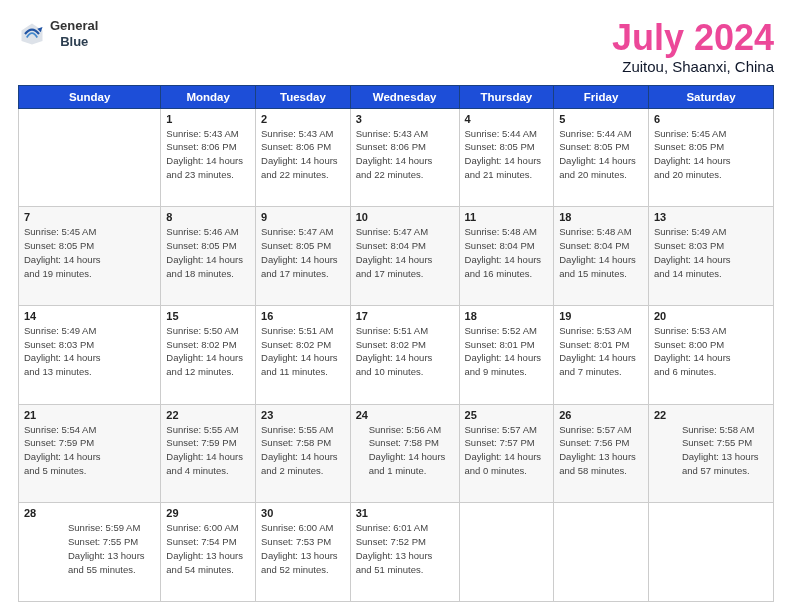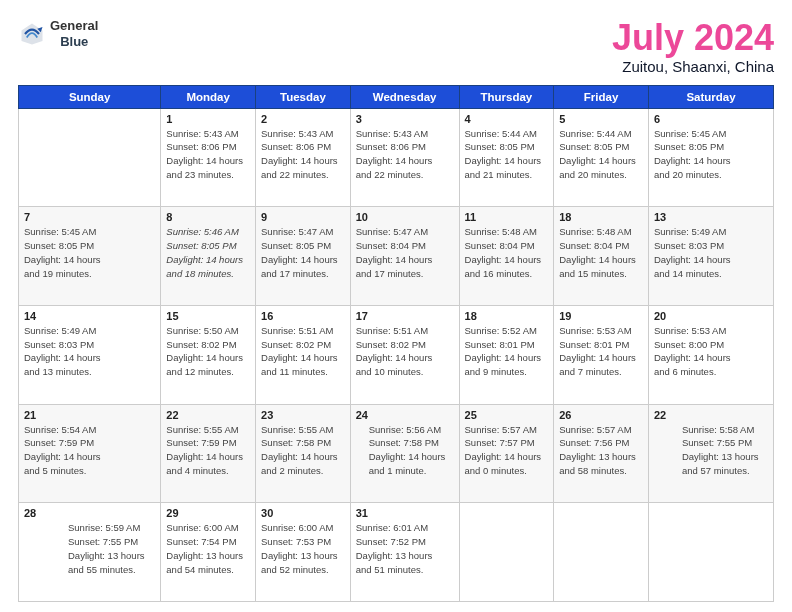--- a/index.html
+++ b/index.html
@@ -181,21 +181,21 @@
         <tr>
           <td>
             <span class="day-num">7</span>
             <div class="cell-info" style="white-space: pre-line;">Sunrise: 5:45 AM
 Sunset: 8:05 PM
 Daylight: 14 hours
 and 19 minutes.</div>
           </td>
           <td>
             <span class="day-num">8</span>
-            <div class="cell-info" style="white-space: pre-line; font-style: italic;">Sunrise: 5:46 AM
+            <div class="cell-info" style="white-space: pre-line;">Sunrise: 5:46 AM
 Sunset: 8:05 PM
 Daylight: 14 hours
 and 18 minutes.</div>
           </td>
           <td>
             <span class="day-num">9</span>
             <div class="cell-info" style="white-space: pre-line;">Sunrise: 5:47 AM
 Sunset: 8:05 PM
 Daylight: 14 hours
 and 17 minutes.</div>

